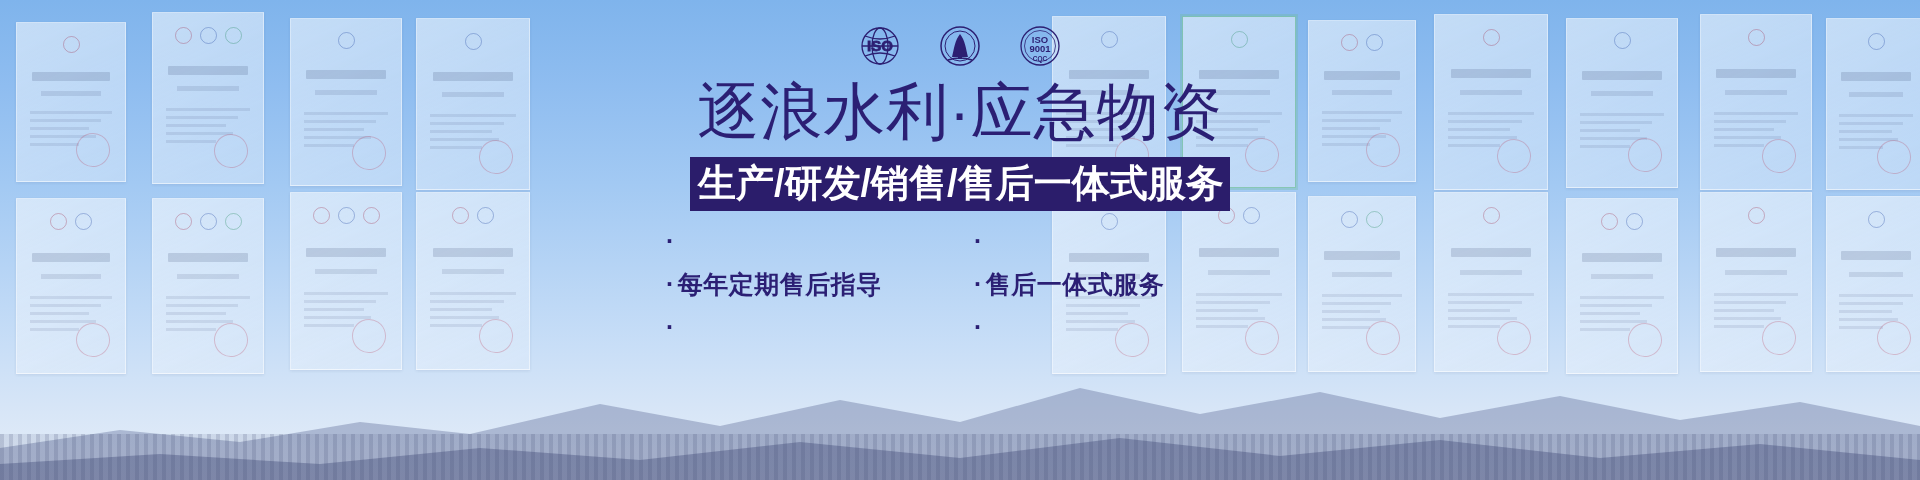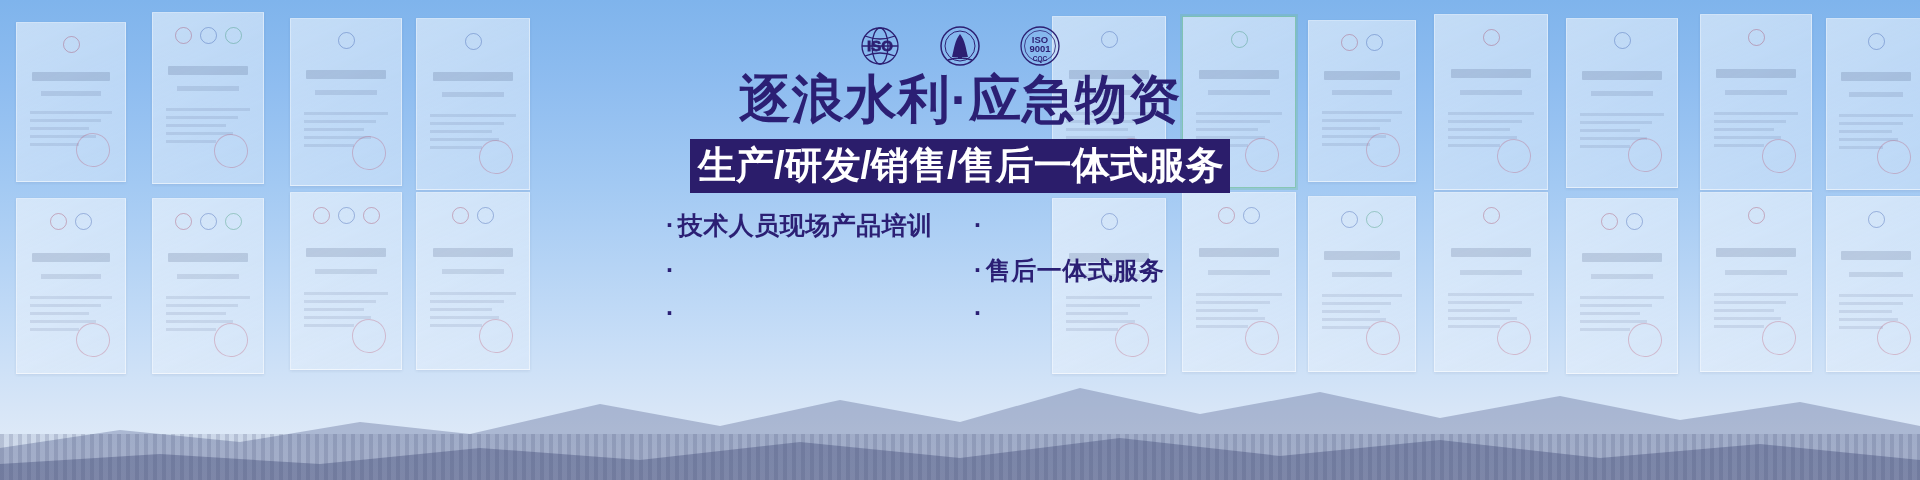--- a/index.html
+++ b/index.html
@@ -90,24 +90,24 @@
   }
 
   .badges {
     display:flex; justify-content:center; align-items:center;
     gap:30px; padding-top:26px; height:66px;
   }
   .badge { width:50px; height:50px; color:#2c1f72; }
   .badge svg { width:100%; height:100%; display:block; }
 
   .title {
-    margin-top:6px;
-    font-size:52px;
+    margin-top:13px;
+    font-size:62px;
     line-height:1.06;
-    font-weight:bold;
+    font-weight:normal;
     letter-spacing:1px;
     color:#2b1f74;
     white-space:nowrap;
   }
 
   .subtitle-bar {
     margin:12px auto 0;
     width:540px;
     background:#2b1d6b;
     color:#ffffff;
@@ -538,27 +538,27 @@
       </span>
     </div>
 
     <div class="title">逐浪水利·应急物资</div>
 
     <div class="subtitle-bar">生产/研发/销售/售后一体式服务</div>
 
     <div class="features">
       <div class="feature">
         <span class="dot">·</span>
-        <span>技术人员现场产品培训</span>
       </div>
       <div class="feature right">
         <span class="dot">·</span>
       </div>
       <div class="feature">
         <span class="dot">·</span>
+        <span>每年定期售后指导</span>
       </div>
       <div class="feature right">
         <span class="dot">·</span>
         <span>售后一体式服务</span>
       </div>
       <div class="feature">
         <span class="dot">·</span>
       </div>
       <div class="feature right">
         <span class="dot">·</span>

